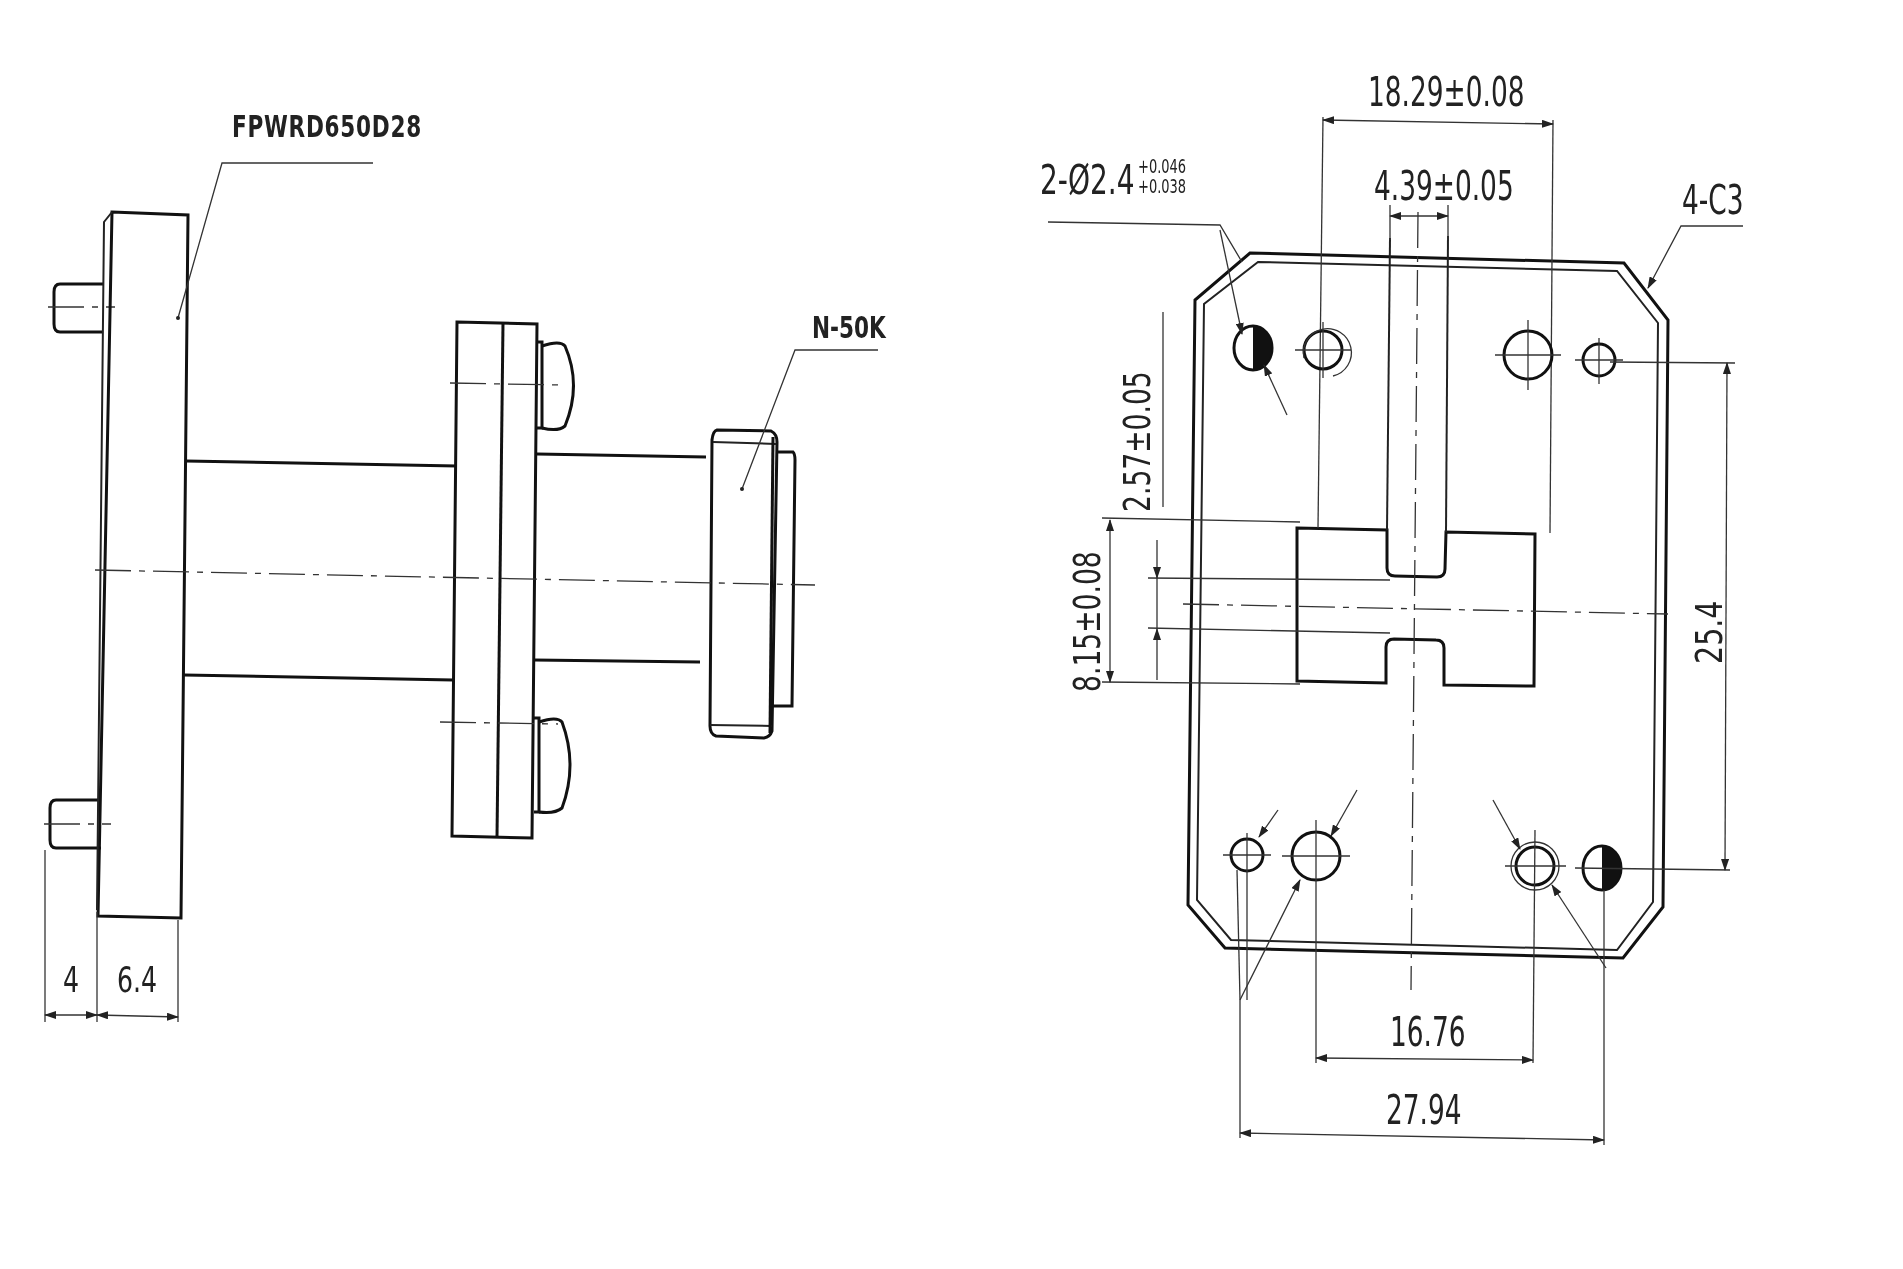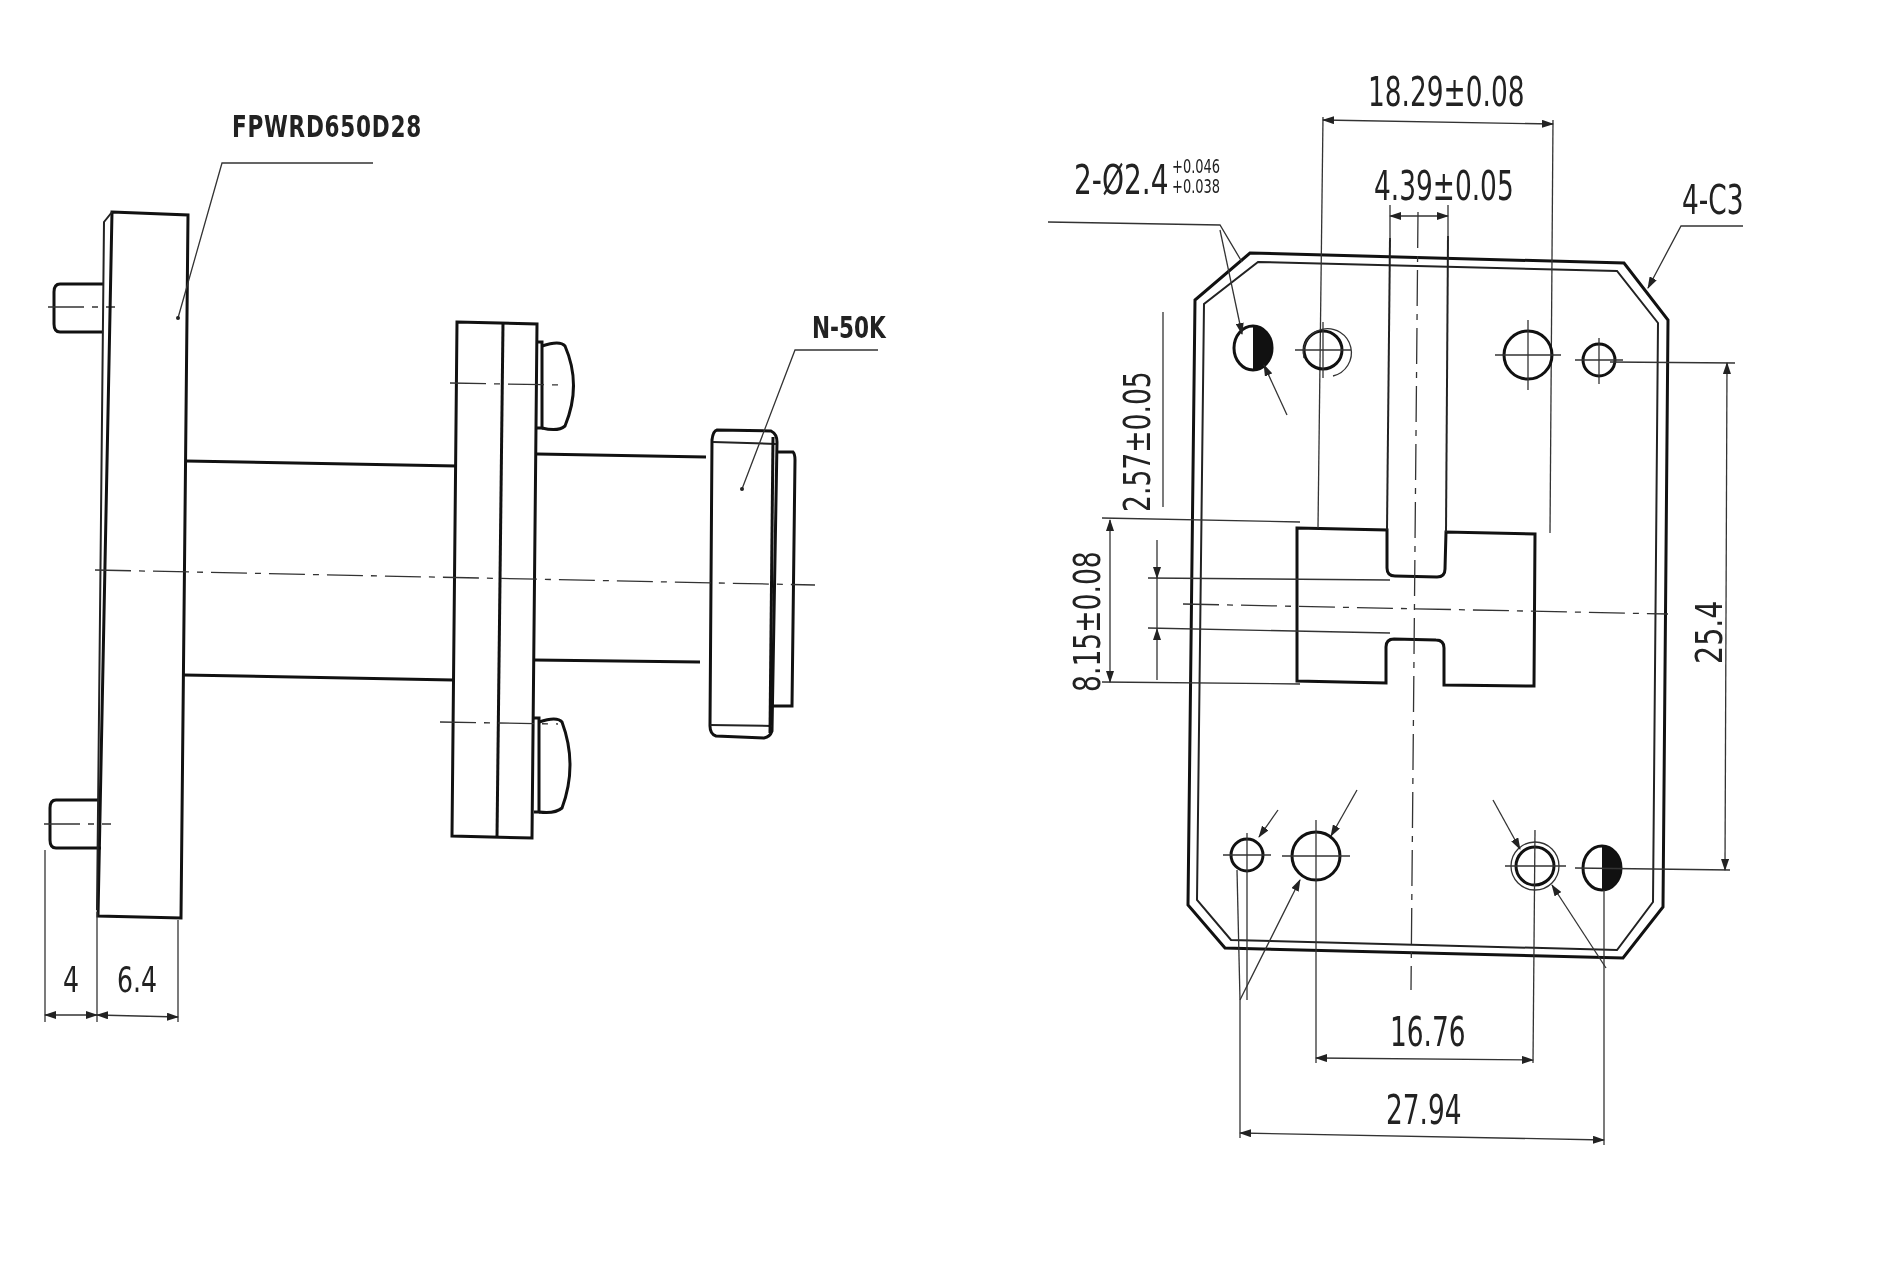--- a/index.html
+++ b/index.html
@@ -211,21 +211,21 @@
 <div class="html-label" style="left:812px; top:313px; font-size:30px; font-weight:bold; transform:scaleX(0.72); transform-origin:left top;">N-50K</div>
 
 <div class="html-label" style="left:63px; top:962px; font-size:36px; transform:scaleX(0.7); transform-origin:left top;">4</div>
 
 <div class="html-label" style="left:117px; top:962px; font-size:36px; transform:scaleX(0.7); transform-origin:left top;">6.4</div>
 
 <div class="html-label" style="left:1368px; top:72px; font-size:40px; transform:scaleX(0.66); transform-origin:left top;">18.29±0.08</div>
 
 <div class="html-label" style="left:1374px; top:166px; font-size:40px; transform:scaleX(0.66); transform-origin:left top;">4.39±0.05</div>
 
-<div class="html-label" style="left:1040px; top:160px;margin-left:34px;">
+<div class="html-label" style="left:1040px; top:160px;">
   <span style="display:inline-block; font-size:40px; transform:scaleX(0.7); transform-origin:left top; width:100px;">2-Ø2.4</span>
   <span style="display:inline-block; position:absolute; left:98px; top:-4px;text-align:center;">
     <span style="display:block; font-size:20px; transform:scaleX(0.65); transform-origin:left top;">+0.046</span>
     <span style="display:block; font-size:20px; transform:scaleX(0.65); transform-origin:left top;">+0.038</span>
   </span>
 </div>
 
 <div class="html-label" style="left:1682px; top:180px; font-size:40px; transform:scaleX(0.66); transform-origin:left top;">4-C3</div>
 
 <div class="html-label" style="left:1118px; top:512px; font-size:38px; transform:rotate(-90deg) scaleX(0.7); transform-origin:left top;">2.57±0.05</div>

